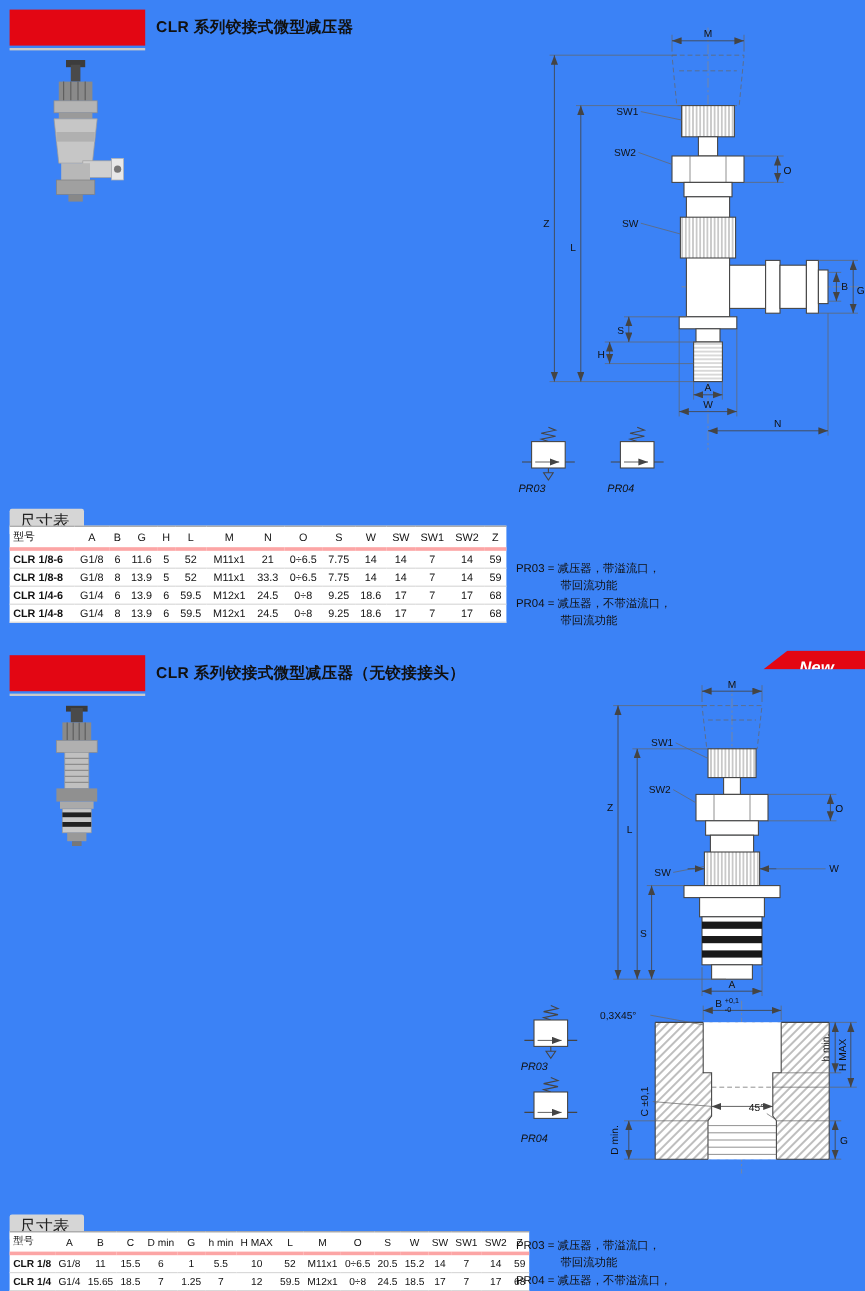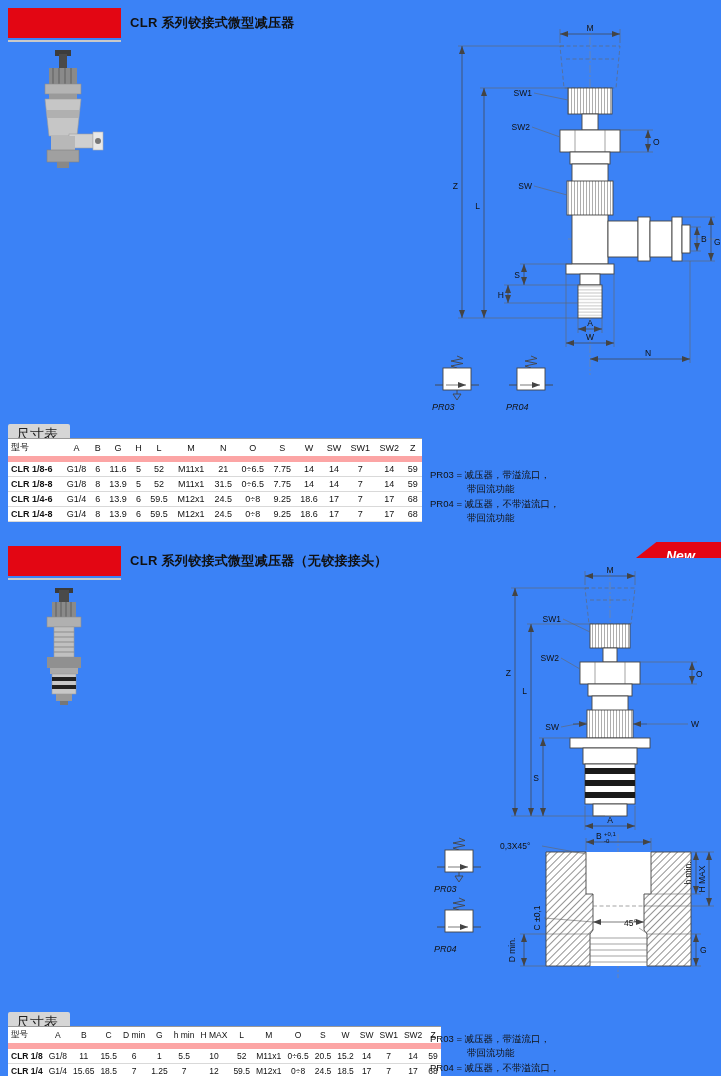--- a/index.html
+++ b/index.html
@@ -5,21 +5,21 @@
   * { margin:0; padding:0; box-sizing:border-box; }
   html,body { background:#fff; }
   body { font-family:"Liberation Sans","DejaVu Sans",sans-serif; color:#111; }
   #page { position:relative; width:721px; height:1076px; background:#3b82f6; overflow:hidden; }
   .abs { position:absolute; }
   .redbar { background:#e30613; width:113px; height:30px; }
   .redbar-under { background:#c9c9c9; width:113px; height:2px; }
   .sec-title { font-size:13px; font-weight:bold; letter-spacing:.3px; white-space:nowrap; }
   .tab-label { background:#d6d6d6; color:#222; font-size:14px; padding:2px 12px 1px 8px; display:inline-block; border-radius:2px 2px 0 0; }
   .dim-table { border-collapse:collapse; font-size:9px; background:#fff; }
-  .dim-table th { font-weight:normal; padding:2px 3px; border-top:1px solid #999; border-bottom:6px solid #fca5a5; text-align:center; white-space:nowrap; }
+  .dim-table th { font-weight:normal; padding:2px 3px; border-top:1px solid #999; border-bottom:3px solid #fca5a5; text-align:center; white-space:nowrap; }
   .dim-table td { padding:2px 3px; text-align:center; border-bottom:1px solid #d9d9d9; white-space:nowrap; }
   .dim-table th:first-child, .dim-table td:first-child { text-align:left; }
   .dim-table td:first-child { font-weight:bold; }
   .notes { font-size:9.5px; line-height:1.5; }
   .notes .cont { padding-left:37px; }
   .pr-label { font-size:9px; font-style:italic; text-align:left; }
   .new-badge { background:#e30613; color:#fff; font-style:italic; font-weight:bold; font-size:14px;
                clip-path:polygon(24% 0, 100% 0, 100% 100%, 0 100%); padding:6px 0 0 30px; }
   svg text { font-size:8.5px; fill:#111; }
   svg .fs6 { font-size:6px; }
@@ -223,21 +223,21 @@
           <td>59</td>
         </tr>
         <tr>
           <td>CLR 1/8-8</td>
           <td>G1/8</td>
           <td>8</td>
           <td>13.9</td>
           <td>5</td>
           <td>52</td>
           <td>M11x1</td>
-          <td>31.5</td>
+          <td>33.3</td>
           <td>0÷6.5</td>
           <td>7.75</td>
           <td>14</td>
           <td>14</td>
           <td>7</td>
           <td>14</td>
           <td>59</td>
         </tr>
         <tr>
           <td>CLR 1/4-6</td>

